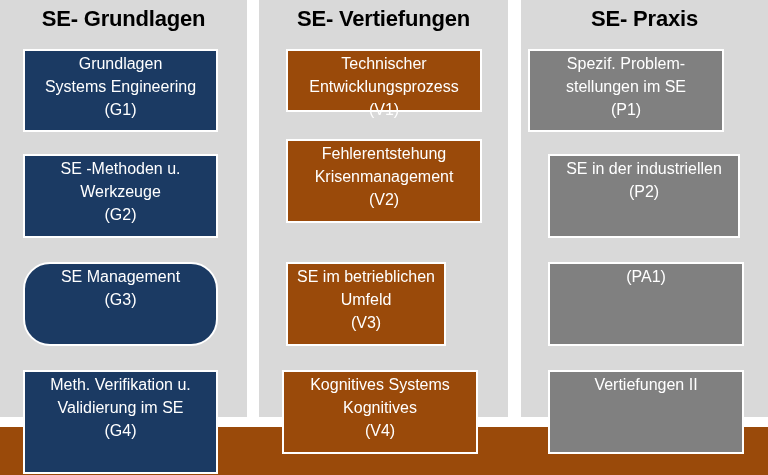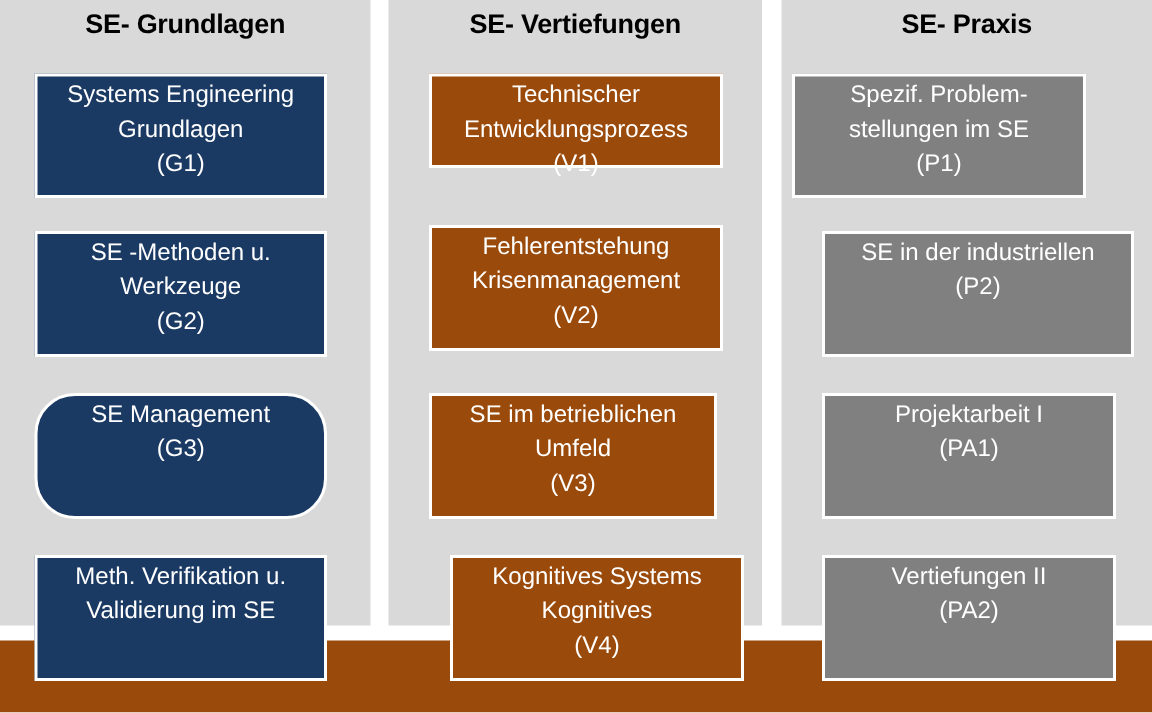--- a/index.html
+++ b/index.html
@@ -6,21 +6,21 @@
   body {
     width:768px; height:475px; position:relative; overflow:hidden;
     background:#ffffff;
     font-family:"Liberation Sans", "DejaVu Sans", sans-serif;
   }
   .panel {
     position:absolute; top:0; height:417px; background:#d9d9d9;
   }
   .panel-title {
     position:absolute; top:6px; left:0; right:0; text-align:center;
-    font-weight:bold; font-size:18px; color:#000; letter-spacing:-0.2px;
+    font-weight:bold; font-size:22px; color:#000; letter-spacing:-0.2px;
   }
   .bottom-bar {
     position:absolute; left:0; top:427px; width:768px; height:48px;
     background:#9a4a0a;
   }
   .box {
     position:absolute; box-sizing:border-box;
     border:2px solid #ffffff;
     color:#ffffff; text-align:center;
     font-size:16px; line-height:23px;
@@ -39,68 +39,67 @@
   <div class="panel-title">SE- Vertiefungen</div>
 </div>
 
 <div class="panel" style="left:521px; width:247px;">
   <div class="panel-title">SE- Praxis</div>
 </div>
 
 <div class="bottom-bar"></div>
 
 <div class="box" style="left:23px; top:49px; width:195px; height:83px; background:#1b3a63;">
+  <span class="line">Grundlagen</span>
   <span class="line">Systems Engineering</span>
-  <span class="line">Grundlagen</span>
   <span class="line">(G1)</span>
 </div>
 <div class="box" style="left:23px; top:154px; width:195px; height:84px; background:#1b3a63;">
   <span class="line">SE -Methoden u.</span>
   <span class="line">Werkzeuge</span>
   <span class="line">(G2)</span>
 </div>
 <div class="box" style="left:23px; top:262px; width:195px; height:84px; background:#1b3a63;border-radius:27px;">
   <span class="line">SE Management</span>
   <span class="line">(G3)</span>
 </div>
-<div class="box" style="left:23px; top:370px; width:195px; height:84px; background:#1b3a63;">
+<div class="box" style="left:23px; top:370px; width:195px; height:104px; background:#1b3a63;">
   <span class="line">Meth. Verifikation u.</span>
   <span class="line">Validierung im SE</span>
+  <span class="line">(G4)</span>
 </div>
 
 <div class="box" style="left:286px; top:49px; width:196px; height:63px; background:#9a4a0a;">
   <span class="line">Technischer</span>
   <span class="line">Entwicklungsprozess</span>
   <span class="line">(V1)</span>
 </div>
-<div class="box" style="left:286px; top:150px; width:196px; height:84px; background:#9a4a0a;">
+<div class="box" style="left:286px; top:139px; width:196px; height:84px; background:#9a4a0a;">
   <span class="line">Fehlerentstehung</span>
   <span class="line">Krisenmanagement</span>
   <span class="line">(V2)</span>
 </div>
-<div class="box" style="left:286px; top:262px; width:192px; height:84px; background:#9a4a0a;">
+<div class="box" style="left:286px; top:262px; width:160px; height:84px; background:#9a4a0a;">
   <span class="line">SE im betrieblichen</span>
   <span class="line">Umfeld</span>
   <span class="line">(V3)</span>
 </div>
-<div class="box" style="left:300px; top:370px; width:196px; height:84px; background:#9a4a0a;">
+<div class="box" style="left:282px; top:370px; width:196px; height:84px; background:#9a4a0a;">
   <span class="line">Kognitives Systems</span>
   <span class="line">Kognitives</span>
   <span class="line">(V4)</span>
 </div>
 
 <div class="box" style="left:528px; top:49px; width:196px; height:83px; background:#808080;">
   <span class="line">Spezif. Problem-</span>
   <span class="line">stellungen im SE</span>
   <span class="line">(P1)</span>
 </div>
-<div class="box" style="left:548px; top:154px; width:208px; height:84px; background:#808080;">
+<div class="box" style="left:548px; top:154px; width:192px; height:84px; background:#808080;">
   <span class="line">SE in der industriellen</span>
   <span class="line">(P2)</span>
 </div>
 <div class="box" style="left:548px; top:262px; width:196px; height:84px; background:#808080;">
-  <span class="line">Projektarbeit I</span>
   <span class="line">(PA1)</span>
 </div>
 <div class="box" style="left:548px; top:370px; width:196px; height:84px; background:#808080;">
   <span class="line">Vertiefungen II</span>
-  <span class="line">(PA2)</span>
 </div>
 
 </body></html>

